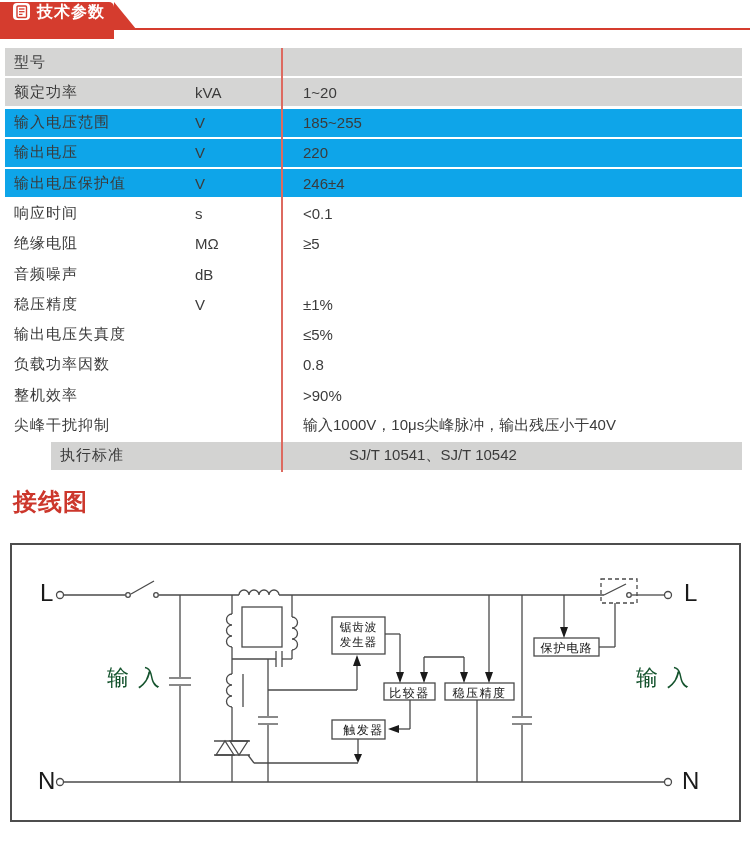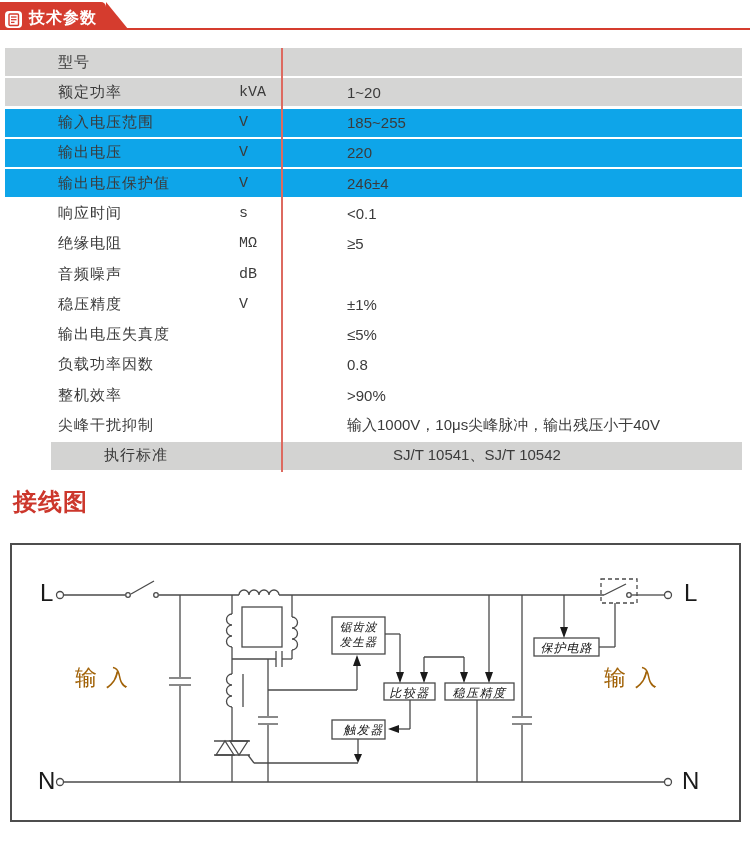--- a/index.html
+++ b/index.html
@@ -1,46 +1,46 @@
 <!DOCTYPE html>
 <html><head>
 <meta charset="utf-8">
 <style>
   html,body{margin:0;padding:0;background:#ffffff;}
   body{width:750px;height:845px;font-family:"Liberation Sans",sans-serif;position:relative;overflow:hidden;}
   .page{position:absolute;inset:0;background:#fff;}
 
   
   .badge{position:absolute;left:0;top:2px;height:27px;display:flex;}
-  .badge-body{background:#d53c2e;height:27px;width:102px;border-radius:0 5px 0 0;display:flex;align-items:flex-end;padding-left:4px;}
+  .badge-body{background:#d53c2e;height:37px;width:102px;border-radius:0 5px 0 0;display:flex;align-items:flex-start;padding-left:12px;}
   .badge-slant{width:0;height:0;border-bottom:27px solid #d53c2e;border-right:22px solid transparent;}
   .badge-text{color:#fff;font-weight:bold;font-size:16px;letter-spacing:1px;margin-left:6px;white-space:nowrap;}
   .badge-rule{position:absolute;left:0;top:28px;width:750px;height:2px;background:#d53c2e;}
 
   
   .spec-table{position:absolute;left:5px;top:48px;width:737px;}
-  .trow{height:28px;margin-bottom:2.3px;display:flex;align-items:center;font-size:15px;color:#3b3b3b;padding-left:44px;}
+  .trow{height:28px;margin-bottom:2.3px;display:flex;align-items:center;font-size:15px;color:#3b3b3b;}
   .trow .c1{width:181px;padding-left:9px;letter-spacing:1px;white-space:nowrap;}
-  .trow .c2{width:97px;white-space:nowrap;font-family:Liberation Mono, monospace;}
+  .trow .c2{width:97px;white-space:nowrap;}
   .trow .c3{flex:1;padding-left:11px;white-space:nowrap;}
   .bg-a{background:#d5d5d4;}
   .bg-b{background:#0ea5e9;}
   .bg-c{background:#d3d3d2;margin-left:46px;}
   .red-divider{position:absolute;left:281px;top:48px;width:2px;height:424px;background:#dd6a60;}
 
   
   .section-title{position:absolute;left:13px;top:486px;font-size:24px;font-weight:bold;color:#cc372c;letter-spacing:1px;text-align:center;}
 
   
   .diagram{position:absolute;left:10px;top:543px;width:731px;height:279px;border:2px solid #4d4d4d;box-sizing:border-box;background:#fff;}
   .diagram svg{position:absolute;left:0;top:0;}
   .dlabel{position:absolute;color:#1c1c1c;white-space:nowrap;}
   .big-terminal{font-size:24px;font-family:"Liberation Sans",sans-serif;color:#1a1a1a;}
-  .io-label{font-size:22px;letter-spacing:9px;font-family:"Liberation Serif",serif;color:#a16207;}
-  .dbox-label{position:absolute;font-family:"Liberation Serif",serif;color:#111;text-align:center;font-style:italic;}
+  .io-label{font-size:22px;letter-spacing:9px;font-family:"Liberation Serif",serif;color:#14532d;margin-left:32px;}
+  .dbox-label{position:absolute;font-family:"Liberation Serif",serif;color:#111;text-align:center;}
 </style>
 </head>
 <body>
 
 <div class="page">
 
   <div class="badge">
     <div class="badge-body">
       <svg width="19" height="19">
         <rect x="1" y="1" width="17" height="17" rx="4" fill="#ffffff"></rect>

